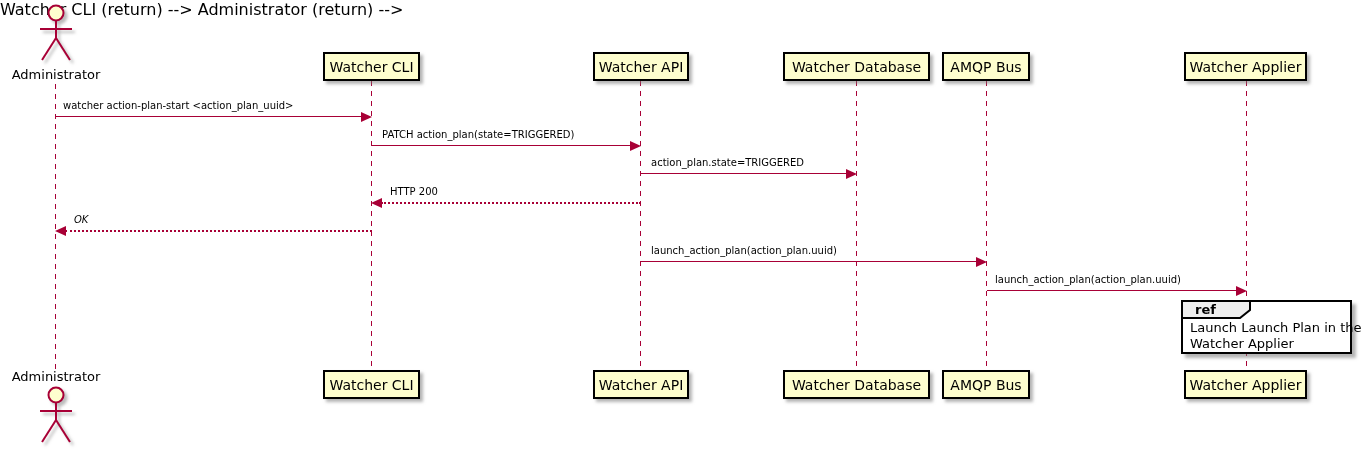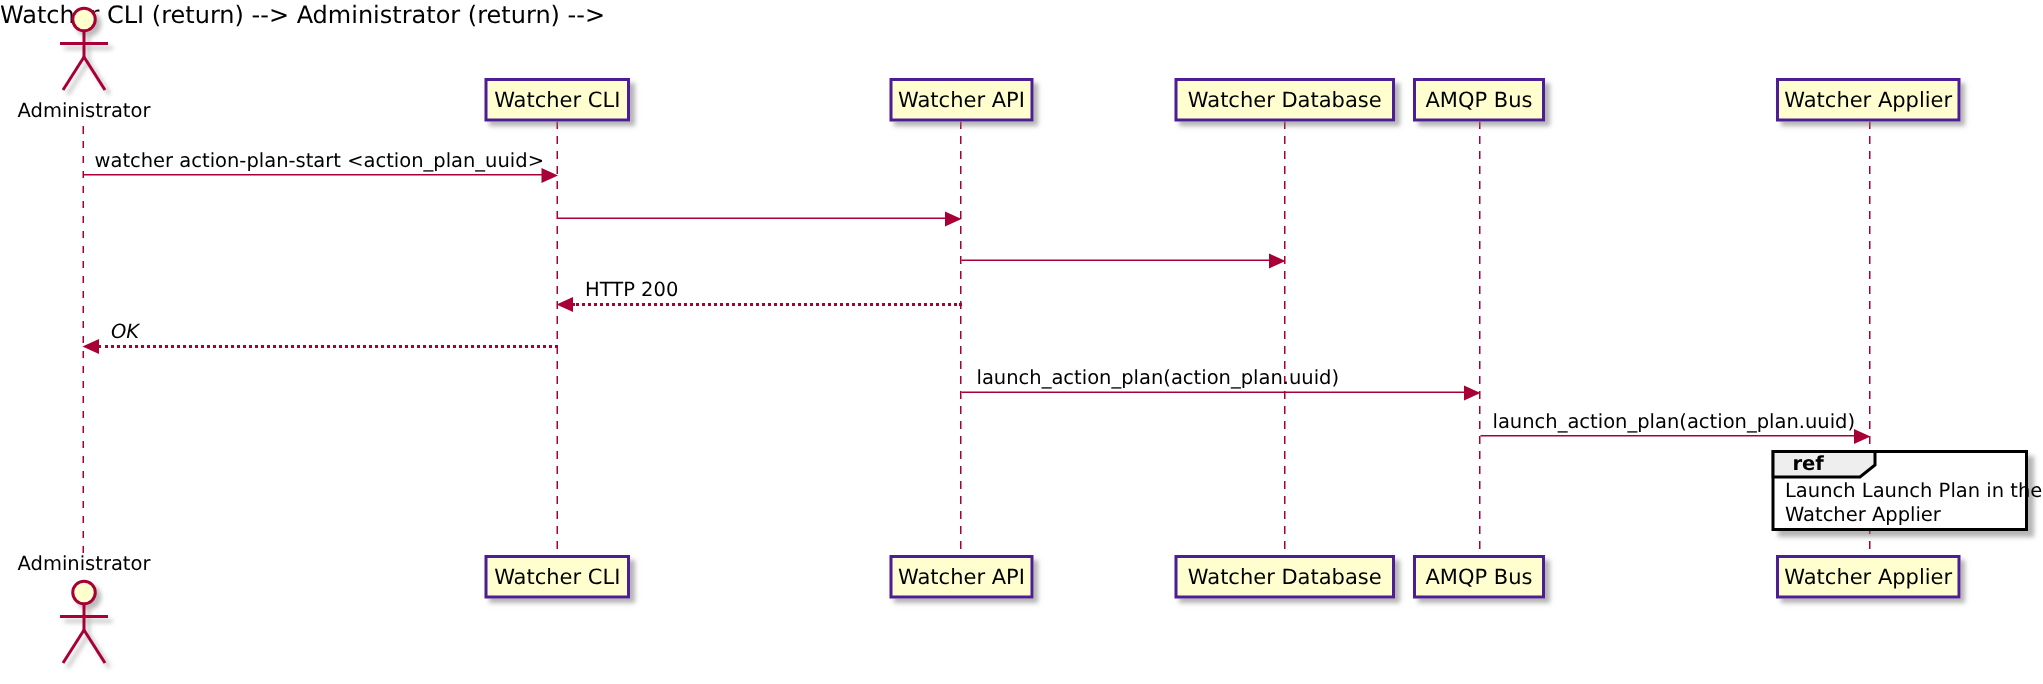--- a/index.html
+++ b/index.html
@@ -15,39 +15,39 @@
   .lifeline {
     position: absolute;
     width: 1px;
     background: repeating-linear-gradient(180deg,
       #A80036 0px, #A80036 5px, transparent 5px, transparent 10px);
   }
   .pbox {
     position: absolute;
     height: 25px;
     background: #FEFECE;
-    border: 2px solid #4c1d95;
+    border: 2px solid #000000;
     box-shadow: 3px 3px 3px rgba(120,120,120,0.55);
     display: flex;
     align-items: center;
     justify-content: center;
     font-size: 14px;
     white-space: nowrap;
   }
   .actor-figure { position: absolute; filter: drop-shadow(3px 3px 1.5px rgba(120,120,120,0.5)); }
   .actor-label {
     position: absolute;
     width: 120px;
     text-align: center;
     font-size: 13px;
     white-space: nowrap;
   }
   .msg-label {
     position: absolute;
-    font-size: 13px;
+    font-size: 10px;
     white-space: nowrap;
   }
   .mline { position: absolute; height: 0; }
   .mline.solid  { border-top: 1px solid #A80036; }
   .mline.dotted { border-top: 2px dotted #A80036; }
   .arr { position: absolute; width: 0; height: 0; }
   .arr.right {
     border-left: 11px solid #A80036;
     border-top: 5px solid transparent;
     border-bottom: 5px solid transparent;
@@ -126,24 +126,26 @@
   <div class="pbox" style="left:783px; top:370px; width:143px;">Watcher Database</div>
   <div class="pbox" style="left:942px; top:370px; width:84px;">AMQP Bus</div>
   <div class="pbox" style="left:1184px;top:370px; width:119px;">Watcher Applier</div>
 
   
   <div class="msg-label" style="left:63px; top:100px;">watcher action-plan-start &lt;action_plan_uuid&gt;</div>
   <div class="mline solid" style="left:56px; top:116px; width:306px;"></div>
   <div class="arr right" style="left:361px; top:112px;"></div>
 
   
+  <div class="msg-label" style="left:382px; top:129px;">PATCH action_plan(state=TRIGGERED)</div>
   <div class="mline solid" style="left:372px; top:145px; width:259px;"></div>
   <div class="arr right" style="left:630px; top:141px;"></div>
 
   
+  <div class="msg-label" style="left:651px; top:157px;">action_plan.state=TRIGGERED</div>
   <div class="mline solid" style="left:641px; top:173px; width:206px;"></div>
   <div class="arr right" style="left:846px; top:169px;"></div>
 
    Watcher CLI (return) --&gt;
   <div class="msg-label" style="left:390px; top:186px;">HTTP 200</div>
   <div class="mline dotted" style="left:381px; top:202px; width:260px;"></div>
   <div class="arr left" style="left:371px; top:198px;"></div>
 
    Administrator (return) --&gt;
   <div class="msg-label" style="left:74px; top:214px;font-style:italic;">OK</div>

